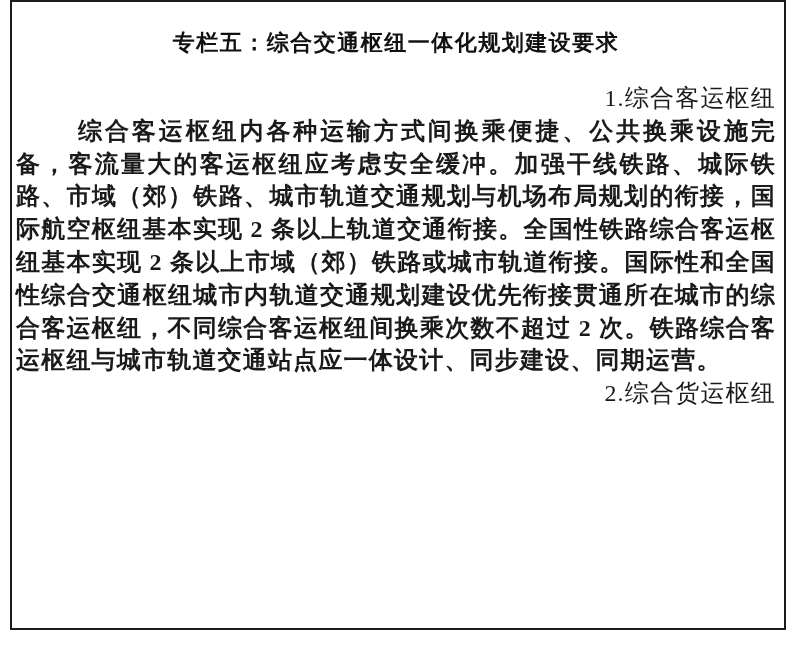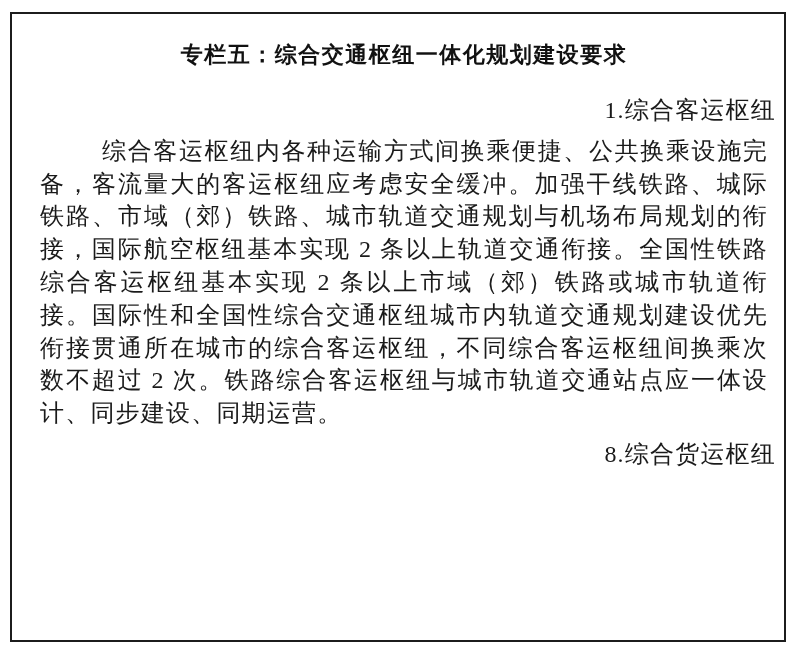--- a/index.html
+++ b/index.html
@@ -10,27 +10,27 @@
   .page {
     position: relative;
     width: 800px;
     height: 657px;
     background: #ffffff;
     overflow: hidden;
   }
   .callout {
     position: absolute;
     left: 10px;
-    top: 12px;
+    top: 0;
     width: 776px;
     height: 630px;
     box-sizing: border-box;
     border: 2px solid #1c1c1c;
     background: #ffffff;
-    padding: 26px 8px 0 20px;
+    padding: 26px 8px 0 4px;
   }
   .box-title {
     margin: 0 0 24px 0;
     text-align: center;
     font-family: "Liberation Sans", "DejaVu Sans", sans-serif;
     font-weight: bold;
     font-size: 22px;
     line-height: 30px;
     letter-spacing: 1.5px;
     color: #111111;
@@ -41,33 +41,34 @@
     line-height: 32.8px;
     letter-spacing: 1.2px;
     color: #1a1a1a;
   }
   .cn-heading {
     margin: 0;
     text-indent: 40px;
     text-align: right;
   }
   .cn-para {
-    margin: 8px;
+    margin: 0;
     text-indent: 62px;
     text-align: justify;
     text-justify: inter-character;
+    font-weight: bold;
   }
 </style>
 </head>
 <body>
 
 <div class="page">
   <div class="callout">
     <h1 class="box-title">专栏五：综合交通枢纽一体化规划建设要求</h1>
 
     <p class="cn-text cn-heading">1.综合客运枢纽</p>
 
     <p class="cn-text cn-para">综合客运枢纽内各种运输方式间换乘便捷、公共换乘设施完备，客流量大的客运枢纽应考虑安全缓冲。加强干线铁路、城际铁路、市域（郊）铁路、城市轨道交通规划与机场布局规划的衔接，国际航空枢纽基本实现 2 条以上轨道交通衔接。全国性铁路综合客运枢纽基本实现 2 条以上市域（郊）铁路或城市轨道衔接。国际性和全国性综合交通枢纽城市内轨道交通规划建设优先衔接贯通所在城市的综合客运枢纽，不同综合客运枢纽间换乘次数不超过 2 次。铁路综合客运枢纽与城市轨道交通站点应一体设计、同步建设、同期运营。</p>
 
-    <p class="cn-text cn-heading">8.综合货运枢纽</p>
+    <p class="cn-text cn-heading">2.综合货运枢纽</p>
 
   </div>
 </div>
 
 </body></html>

